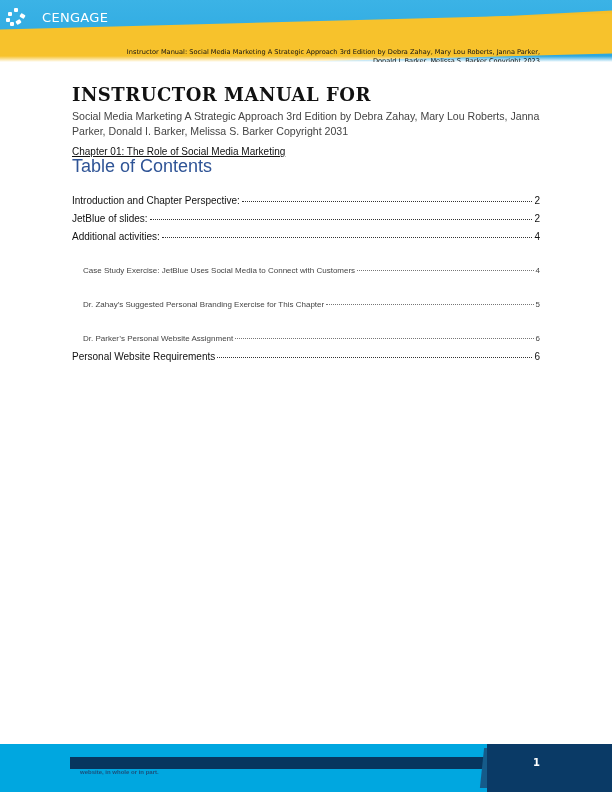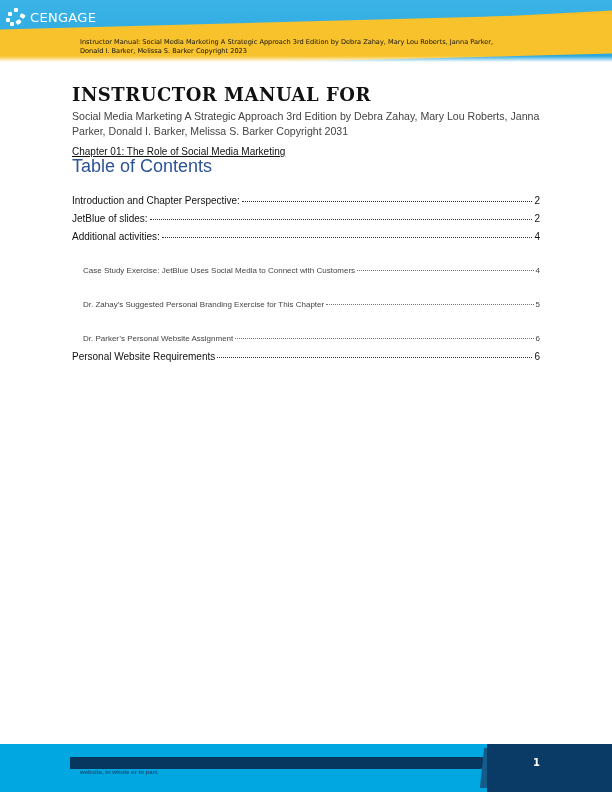--- a/index.html
+++ b/index.html
@@ -24,27 +24,27 @@
     .header .yellow2 {
       position: absolute; right: -10px; top: 16px; width: 230px; height: 30px;
       background: #f5be28;
       transform: rotate(-3deg);
     }
     .header .fade {
       position: absolute; left: 0; bottom: 0; width: 100%; height: 6px;
       background: linear-gradient(180deg, rgba(255,255,255,0) 0%, #ffffff 100%);
     }
     .logo {
-      position: absolute; left: 6px; top: 8px; display: flex; align-items: center; gap: 4px;
+      position: absolute; left: 6px; top: 8px; display: flex; align-items: center; gap: 16px;
     }
     .logo-mark { width: 20px; height: 18px; position: relative; }
     .logo-mark span { position: absolute; width: 4px; height: 4px; background: #fff; border-radius: 1px; }
     .logo-text { color: #ffffff; font-size: 13px; letter-spacing: 0.3px; font-family: "DejaVu Sans", sans-serif; }
     .header-text {
-      position: absolute; right: 72px; top: 38px; width: 460px; text-align: left;
+      position: absolute; right: 72px; top: 48px; width: 460px; text-align: right;
       font-size: 6.6px; line-height: 9px; color: #111; font-family: "DejaVu Sans", sans-serif;
     }
     .header-text div { white-space: nowrap; }
 
     
     .title {
       position: absolute; left: 72px; top: 80px;
       font-family: "DejaVu Serif", serif; font-weight: bold; font-size: 18px;
       letter-spacing: 0.5px; color: #111; line-height: 30px;
     }

